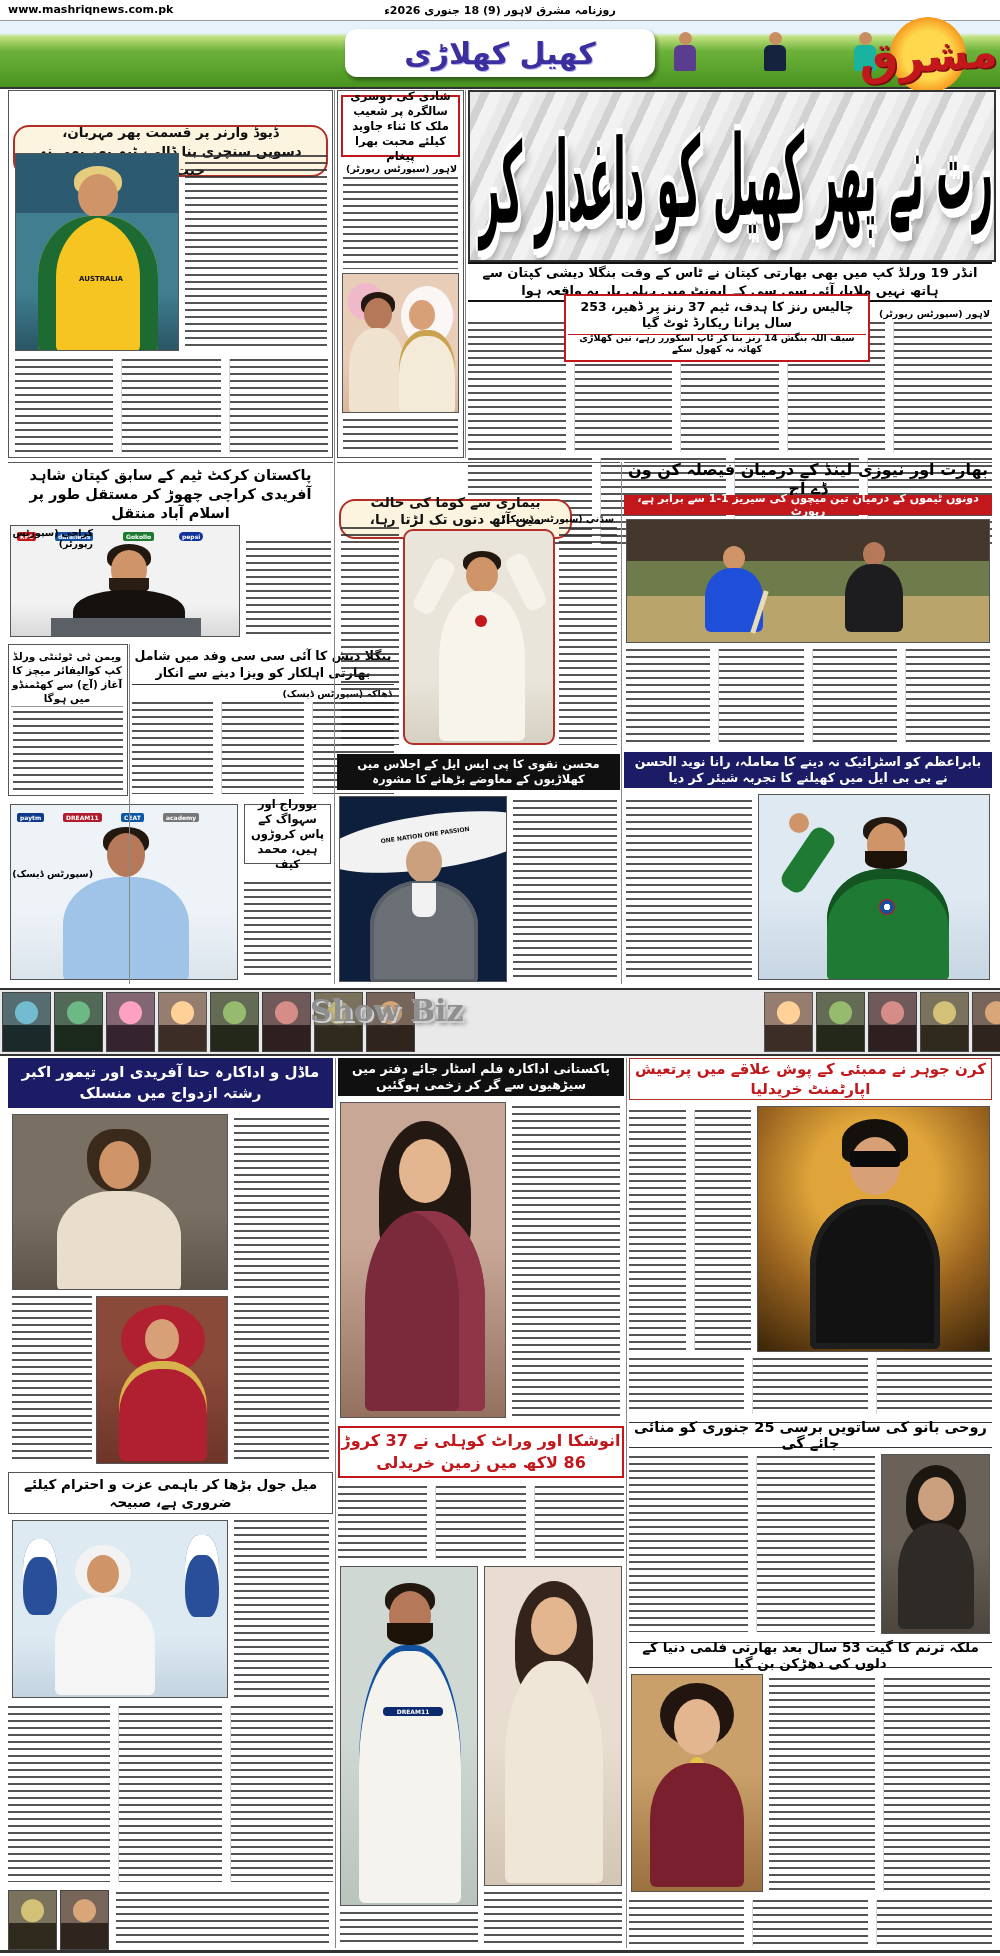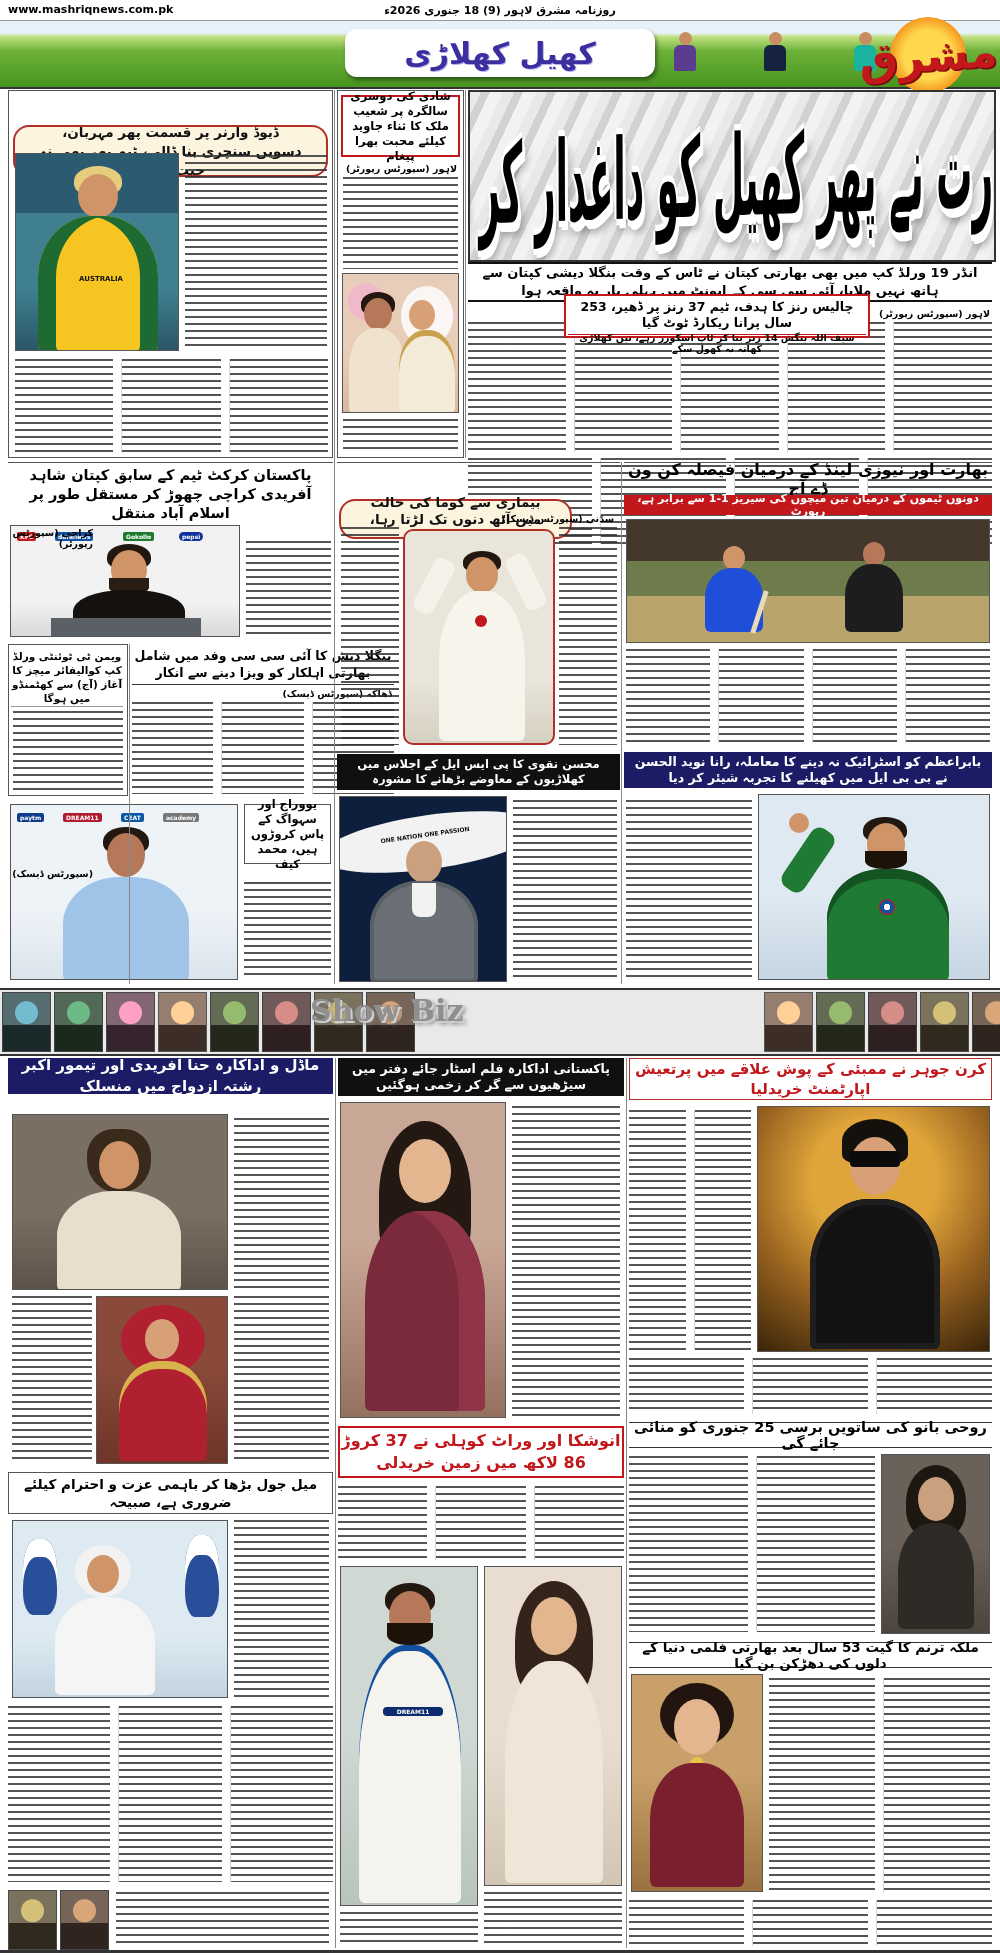--- a/index.html
+++ b/index.html
@@ -112,21 +112,21 @@
     <div class="abs ctr b" style="left:0;top:172px;width:524px;height:40px;font-size:13px;line-height:18px;border-top:2.5px solid #111;border-bottom:2.5px solid #111;box-sizing:border-box;padding:0 4px;">انڈر 19 ورلڈ کپ میں بھی بھارتی کپتان نے ٹاس کے وقت بنگلا دیشی کپتان سے ہاتھ نہیں ملایا، آئی سی سی کے ایونٹ میں پہلی بار یہ واقعہ ہوا</div>
     <div class="dl" style="right:2px;top:218px;">لاہور (سپورٹس رپورٹر)</div>
     <div class="cols" style="left:0;top:232px;width:524px;height:130px;">
       <div class="c"></div>
       <div class="c"></div>
       <div class="c"></div>
       <div class="c"></div>
       <div class="c"></div>
     </div>
 
-    <div class="abs box-red" style="left:96px;top:204px;width:306px;height:44px;background:#fff;">
+    <div class="abs box-red" style="left:96px;top:204px;width:306px;height:68px;background:#fff;">
       <div class="abs ctr b" style="left:2px;top:2px;width:298px;height:34px;font-size:12.5px;line-height:16px;">چالیس رنز کا ہدف، ٹیم 37 رنز پر ڈھیر، 253 سال پرانا ریکارڈ ٹوٹ گیا</div>
       <div class="abs ctr b" style="left:2px;top:38px;width:298px;height:16px;font-size:9.5px;border-top:1px solid #c2181c;">سیف اللہ بنگش 14 رنز بنا کر ٹاپ اسکورر رہے، تین کھلاڑی کھاتہ نہ کھول سکے</div>
     </div>
     <div class="cols" style="left:0;top:368px;width:524px;height:86px;">
       <div class="c"></div>
       <div class="c"></div>
       <div class="c"></div>
       <div class="c"></div>
     </div>
   </div>
@@ -258,21 +258,21 @@
     <div class="thumbs" style="left:764px;top:2px;">
       <div class="th"></div>
       <div class="th"></div>
       <div class="th"></div>
       <div class="th"></div>
       <div class="th"></div>
     </div>
   </div>
 
   <div class="abs" style="left:8px;top:1058px;width:325px;height:890px;">
-    <div class="abs ctr b bar-navy" style="left:0;top:0;width:325px;height:36px;font-size:15px;line-height:21px;padding:0 6px;box-sizing:border-box;">ماڈل و اداکارہ حنا آفریدی اور تیمور اکبر رشتہ ازدواج میں منسلک</div>
+    <div class="abs ctr b bar-navy" style="left:0;top:0;width:325px;height:50px;font-size:15px;line-height:21px;padding:0 6px;box-sizing:border-box;">ماڈل و اداکارہ حنا آفریدی اور تیمور اکبر رشتہ ازدواج میں منسلک</div>
     <div class="ph" style="left:4px;top:56px;width:216px;height:176px;background:linear-gradient(180deg,#7a6f63 0 55%,#5d5348 100%);">
       <div class="hair" style="left:74px;top:14px;width:64px;height:64px;border-radius:50% 50% 60% 60%;background:#3a2a1c;"></div>
       <div class="head" style="left:86px;top:26px;width:40px;height:48px;"></div>
       <div class="torso" style="left:44px;top:76px;width:124px;height:100px;background:#e8decb;"></div>
     </div>
     <div class="tx abs" style="left:226px;top:60px;width:95px;height:172px;"></div>
     <div class="tx abs" style="left:4px;top:238px;width:80px;height:168px;"></div>
     <div class="ph" style="left:88px;top:238px;width:132px;height:168px;background:linear-gradient(180deg,#8a4a3a 0 40%,#6e3528 100%);">
       <div class="abs" style="left:24px;top:8px;width:84px;height:70px;border-radius:50%;background:#b02030;"></div>
       <div class="head" style="left:48px;top:22px;width:34px;height:40px;background:#d7a077;"></div>

